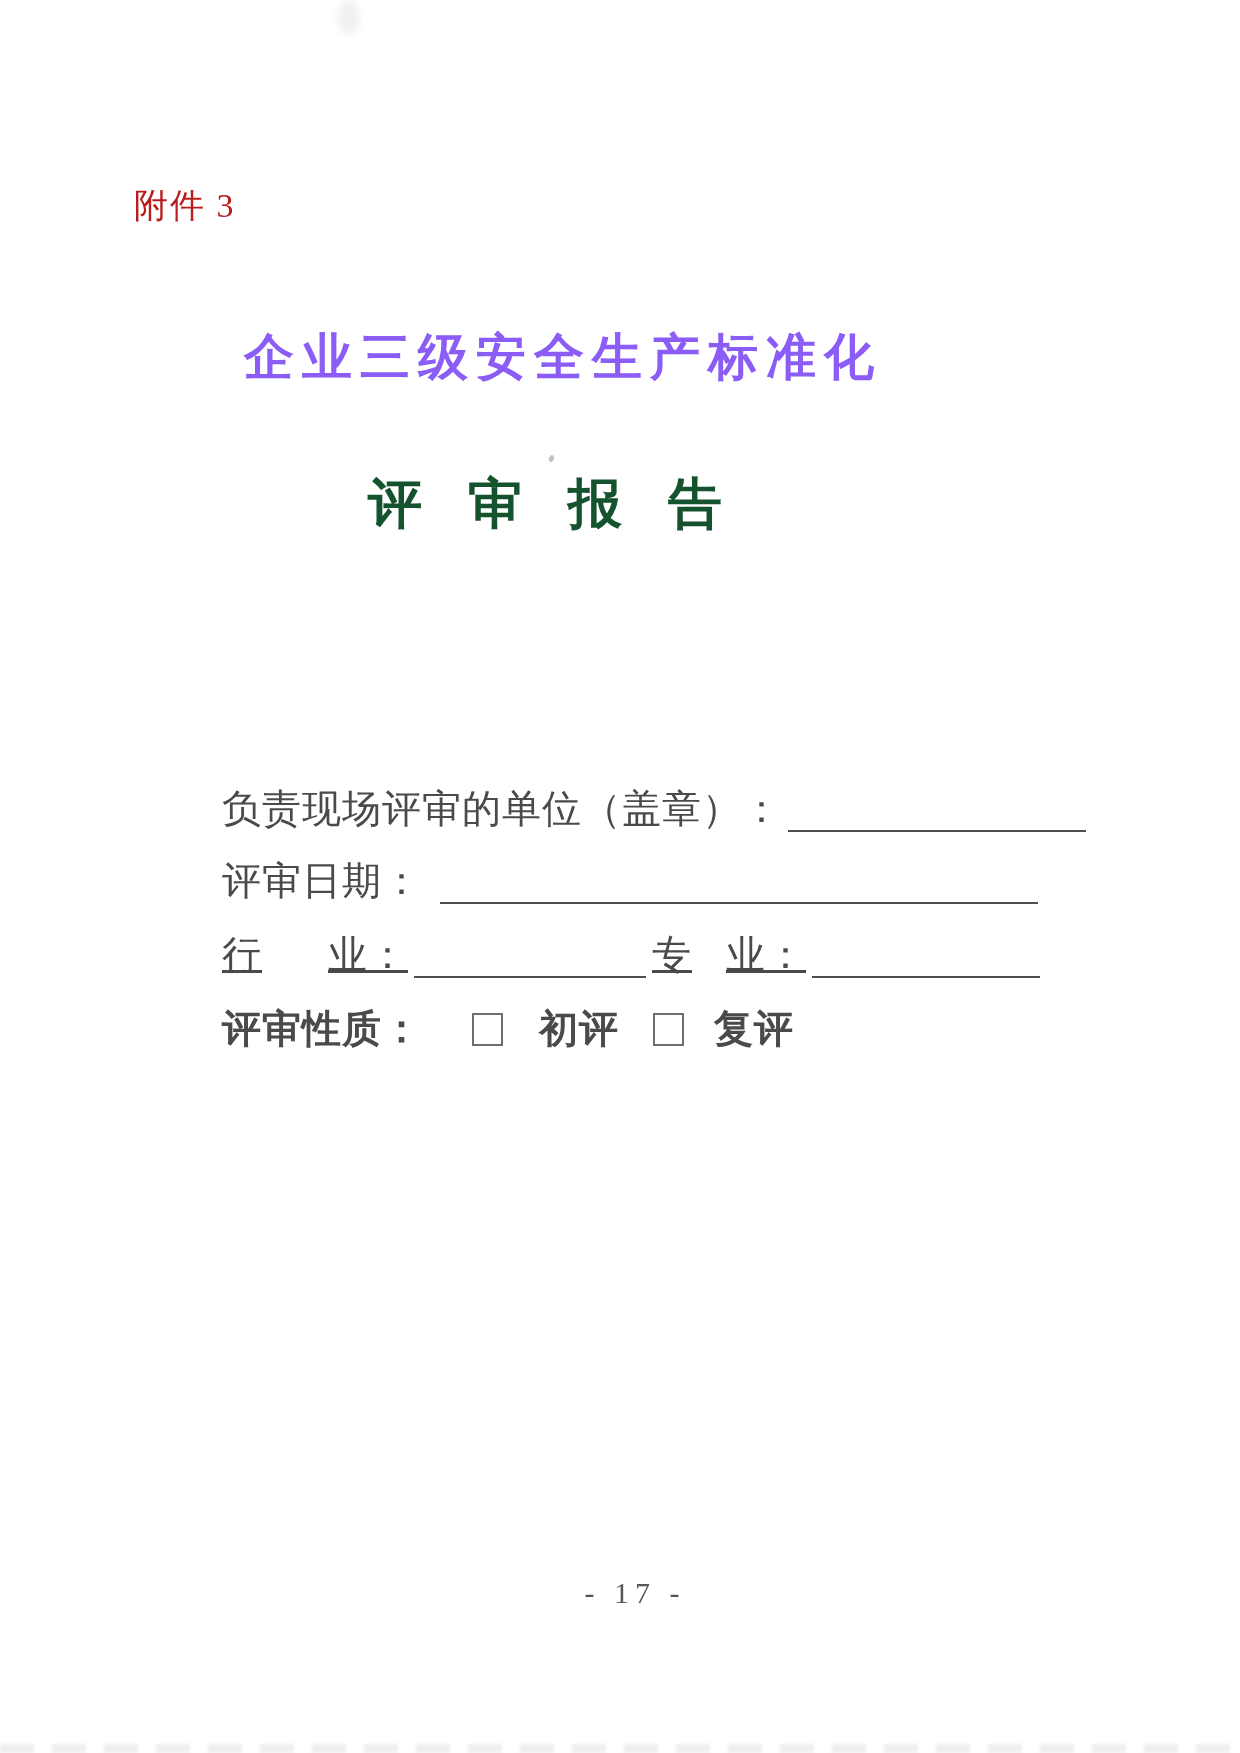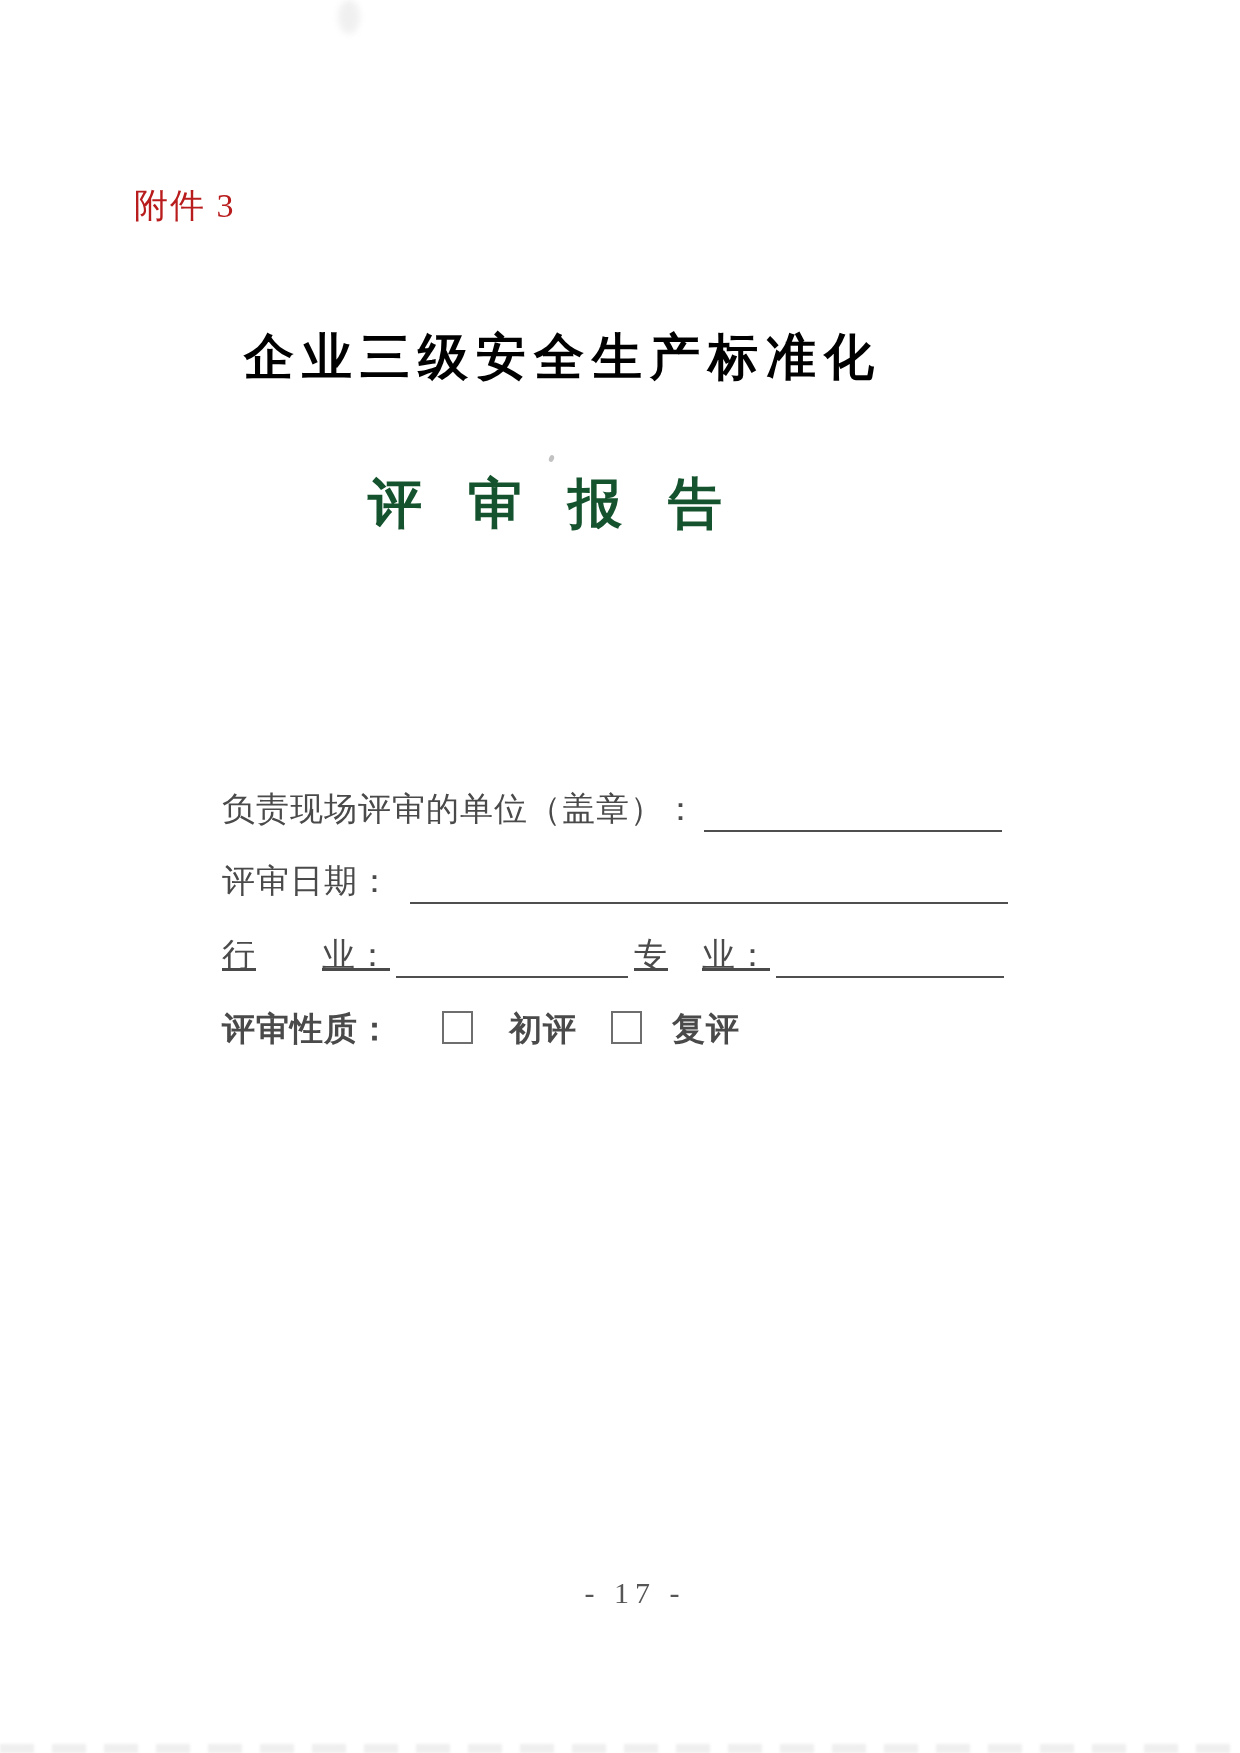--- a/index.html
+++ b/index.html
@@ -26,21 +26,21 @@
     letter-spacing: 2px;
     margin-top: 15px;
   }
   .title-line1 {
     position: absolute;
     left: 244px;
     top: 324px;
     font-size: 50px;
     font-weight: 700;
     letter-spacing: 8px;
-    color: #000000;
+    color: #8b5cf6;
     white-space: nowrap;
   }
   .title-line2 {
     position: absolute;
     left: 368px;
     top: 468px;
     font-size: 54px;
     font-weight: 700;
     letter-spacing: 46px;
     color: #14532d;
@@ -53,21 +53,21 @@
     width: 5px;
     height: 7px;
     background: #8f8f8f;
     border-radius: 50%;
     opacity: 0.55;
     transform: rotate(20deg);
   }
   .form-row {
     position: absolute;
     left: 222px;
-    font-size: 33px;
+    font-size: 39px;
     line-height: 46px;
     color: #4a4a4a;
     white-space: nowrap;
     letter-spacing: 1px;
   }
   .row-unit      { top: 786px; }
   .row-applicant { top: 858px; }
   .row-industry  { top: 932px; text-decoration: underline; }
   .row-nature    { top: 1006px; font-weight: bold; }
   .row-date      { top: 1078px; }

